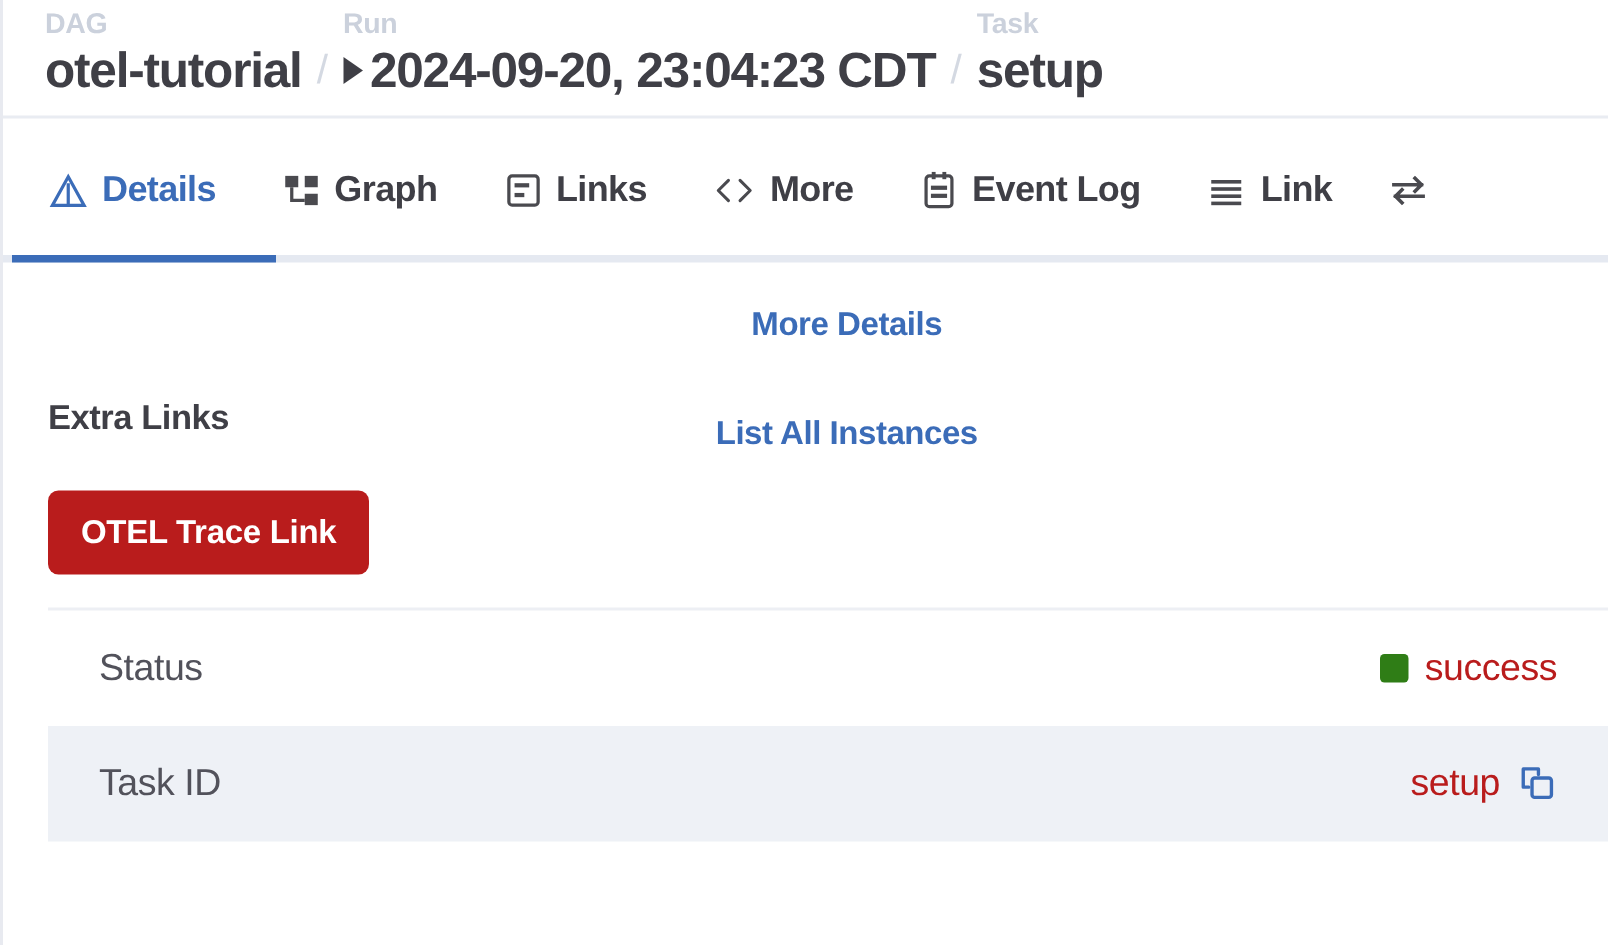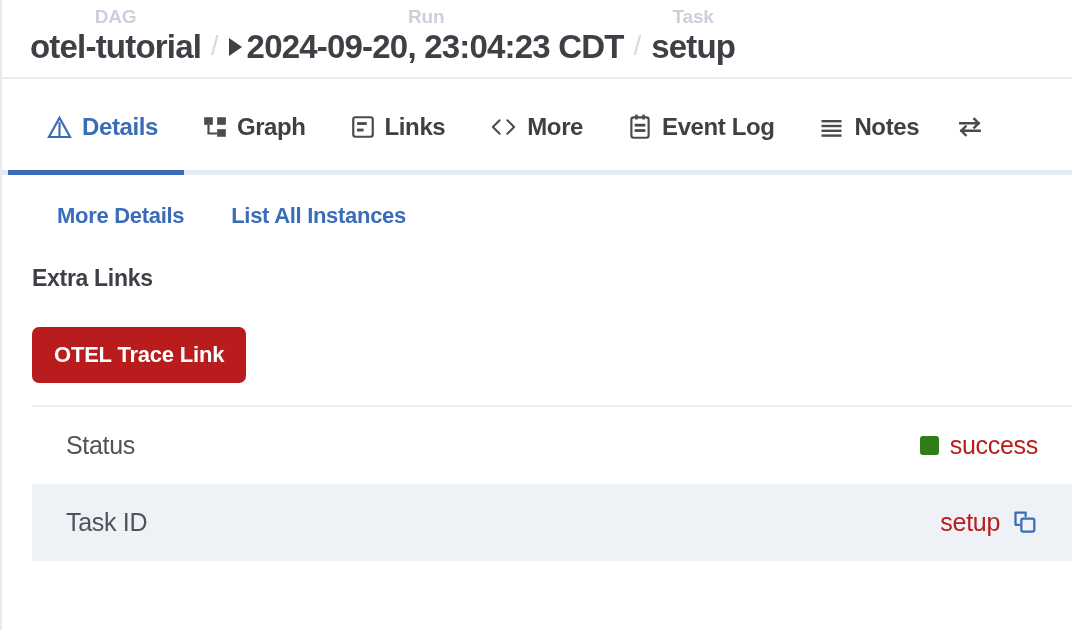--- a/index.html
+++ b/index.html
@@ -37,21 +37,20 @@
     flex-direction: column;
     justify-content: flex-start;
   }
   .crumb-label {
     font-size: 19px;
     font-weight: bold;
     color: #cbd1dc;
     line-height: 26px;
     margin-top: 4px;
     letter-spacing: -0.2px;
-    text-align: center;
   }
   .crumb-value {
     font-size: 33px;
     font-weight: bold;
     color: #3f3f46;
     line-height: 34px;
     letter-spacing: -0.8px;
     white-space: nowrap;
     display: flex;
     align-items: center;
@@ -80,21 +79,21 @@
     margin-right: 5px;
     flex: none;
   }
 
   
   .tabbar {
     position: relative;
     height: 96px;
     display: flex;
     align-items: center;
-    padding-left: 22px;
+    padding-left: 8px;
     box-sizing: border-box;
   }
   .tabbar::after {
     content: "";
     position: absolute;
     left: 0;
     right: 0;
     bottom: 0;
     height: 5px;
     background: #e5e9f1;
@@ -132,23 +131,25 @@
     justify-content: center;
     flex: none;
   }
 
   
   .content {
     padding: 0;
   }
   .link-row {
     display: flex;
+    align-items: center;
     gap: 47px;
     padding: 28px 0 0 55px;
     height: 36px;
+    flex-direction: column;
   }
   .text-link {
     font-size: 22px;
     font-weight: bold;
     color: #3b6cb8;
     letter-spacing: -0.3px;
     cursor: pointer;
     white-space: nowrap;
   }
   .section-head {
@@ -332,21 +333,21 @@
 
     <div class="tab">
       <span class="tab-icon">
         <svg width="27" height="24" viewBox="0 0 24 24">
           <rect x="2" y="5" width="20" height="2.4" fill="#4a4a4f"></rect>
           <rect x="2" y="9.8" width="20" height="2.4" fill="#4a4a4f"></rect>
           <rect x="2" y="14.6" width="20" height="2.4" fill="#4a4a4f"></rect>
           <rect x="2" y="19.4" width="20" height="2.4" fill="#4a4a4f"></rect>
         </svg>
       </span>
-      <span>Notes</span>
+      <span>Link</span>
     </div>
 
     <div class="tab" style="padding-right:0;padding-left:14px;">
       <span class="tab-icon">
         <svg width="30" height="26" viewBox="0 0 24 24">
           <path d="M3 8.5 H20 M16 4.5 L20 8.5 L16 12.5" fill="none" stroke="#4a4a4f" stroke-width="2.2" stroke-linecap="square"></path>
           <path d="M21 15.5 H4 M8 11.5 L4 15.5 L8 19.5" fill="none" stroke="#4a4a4f" stroke-width="2.2" stroke-linecap="square"></path>
         </svg>
       </span>
       <span></span>

